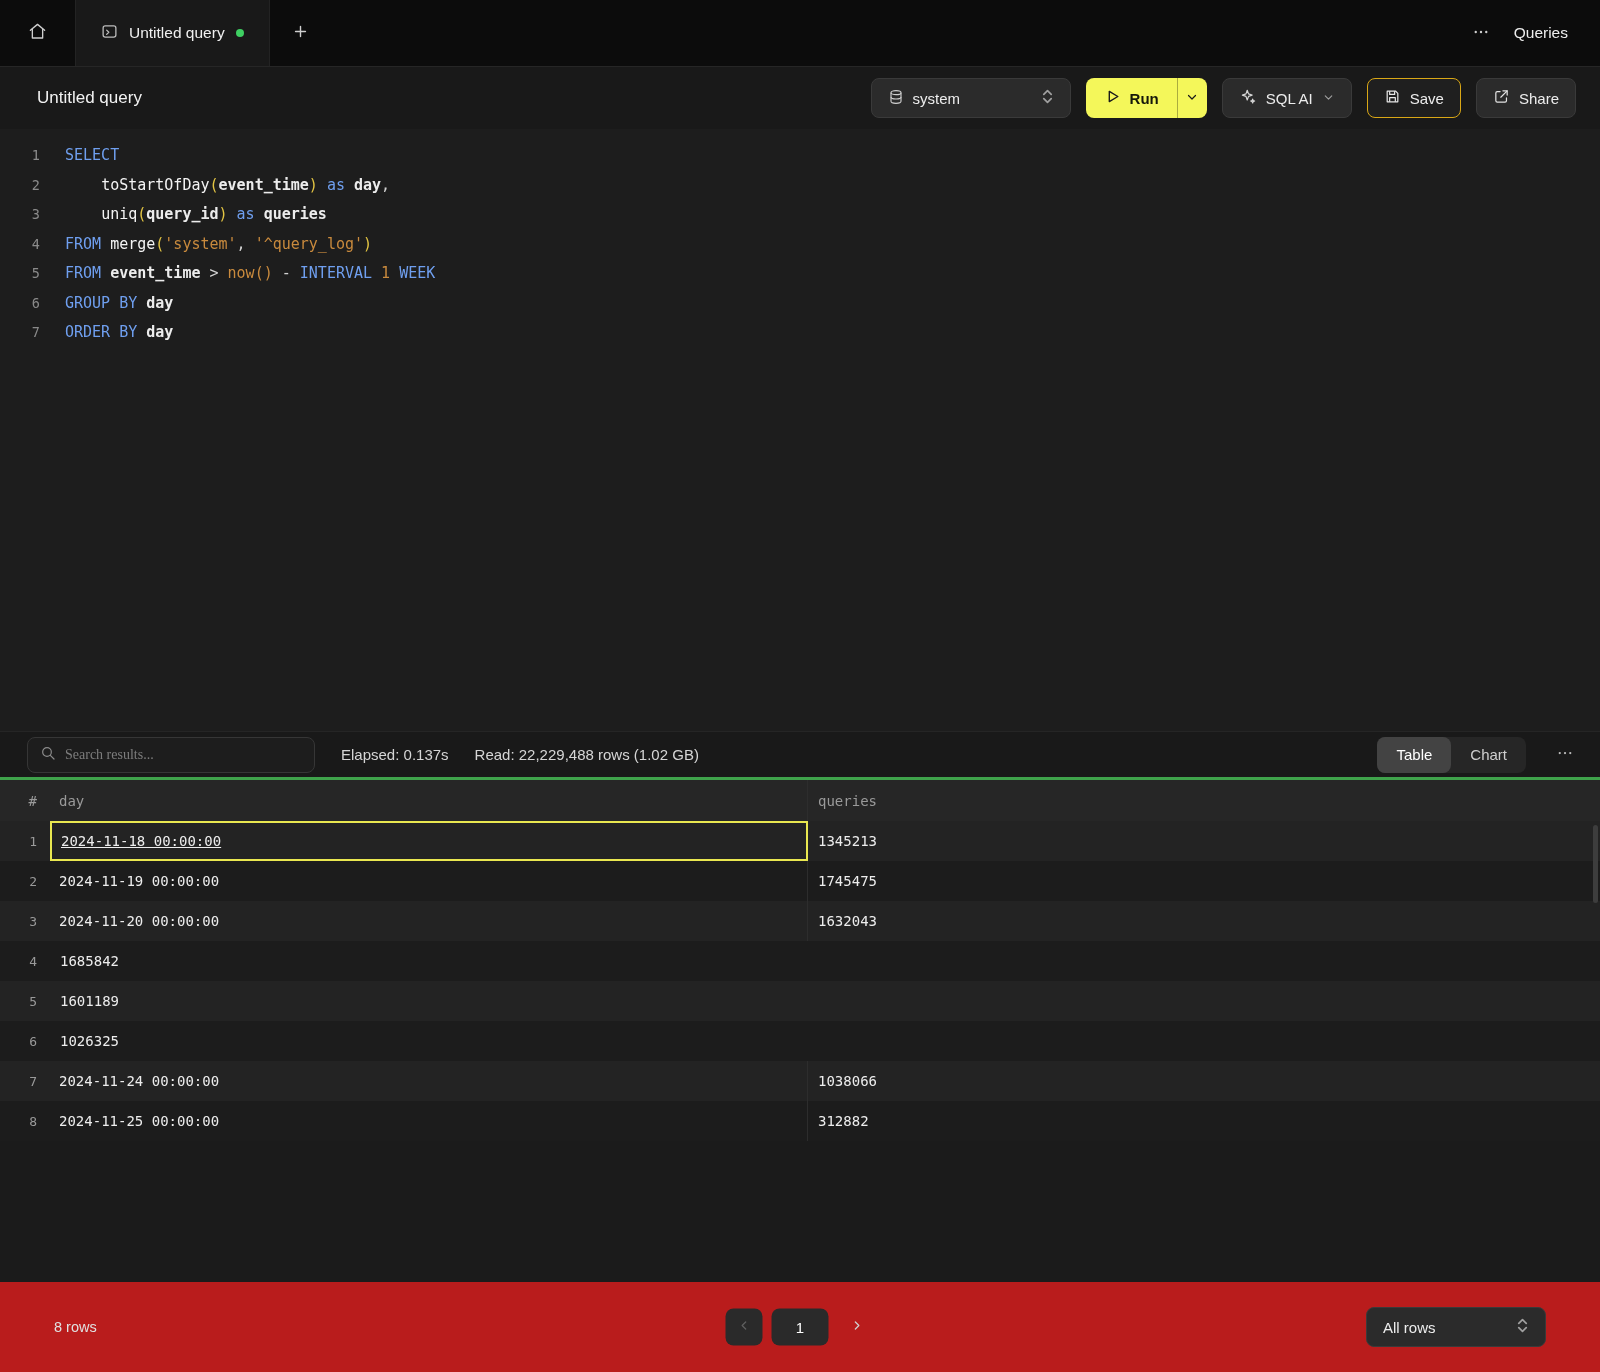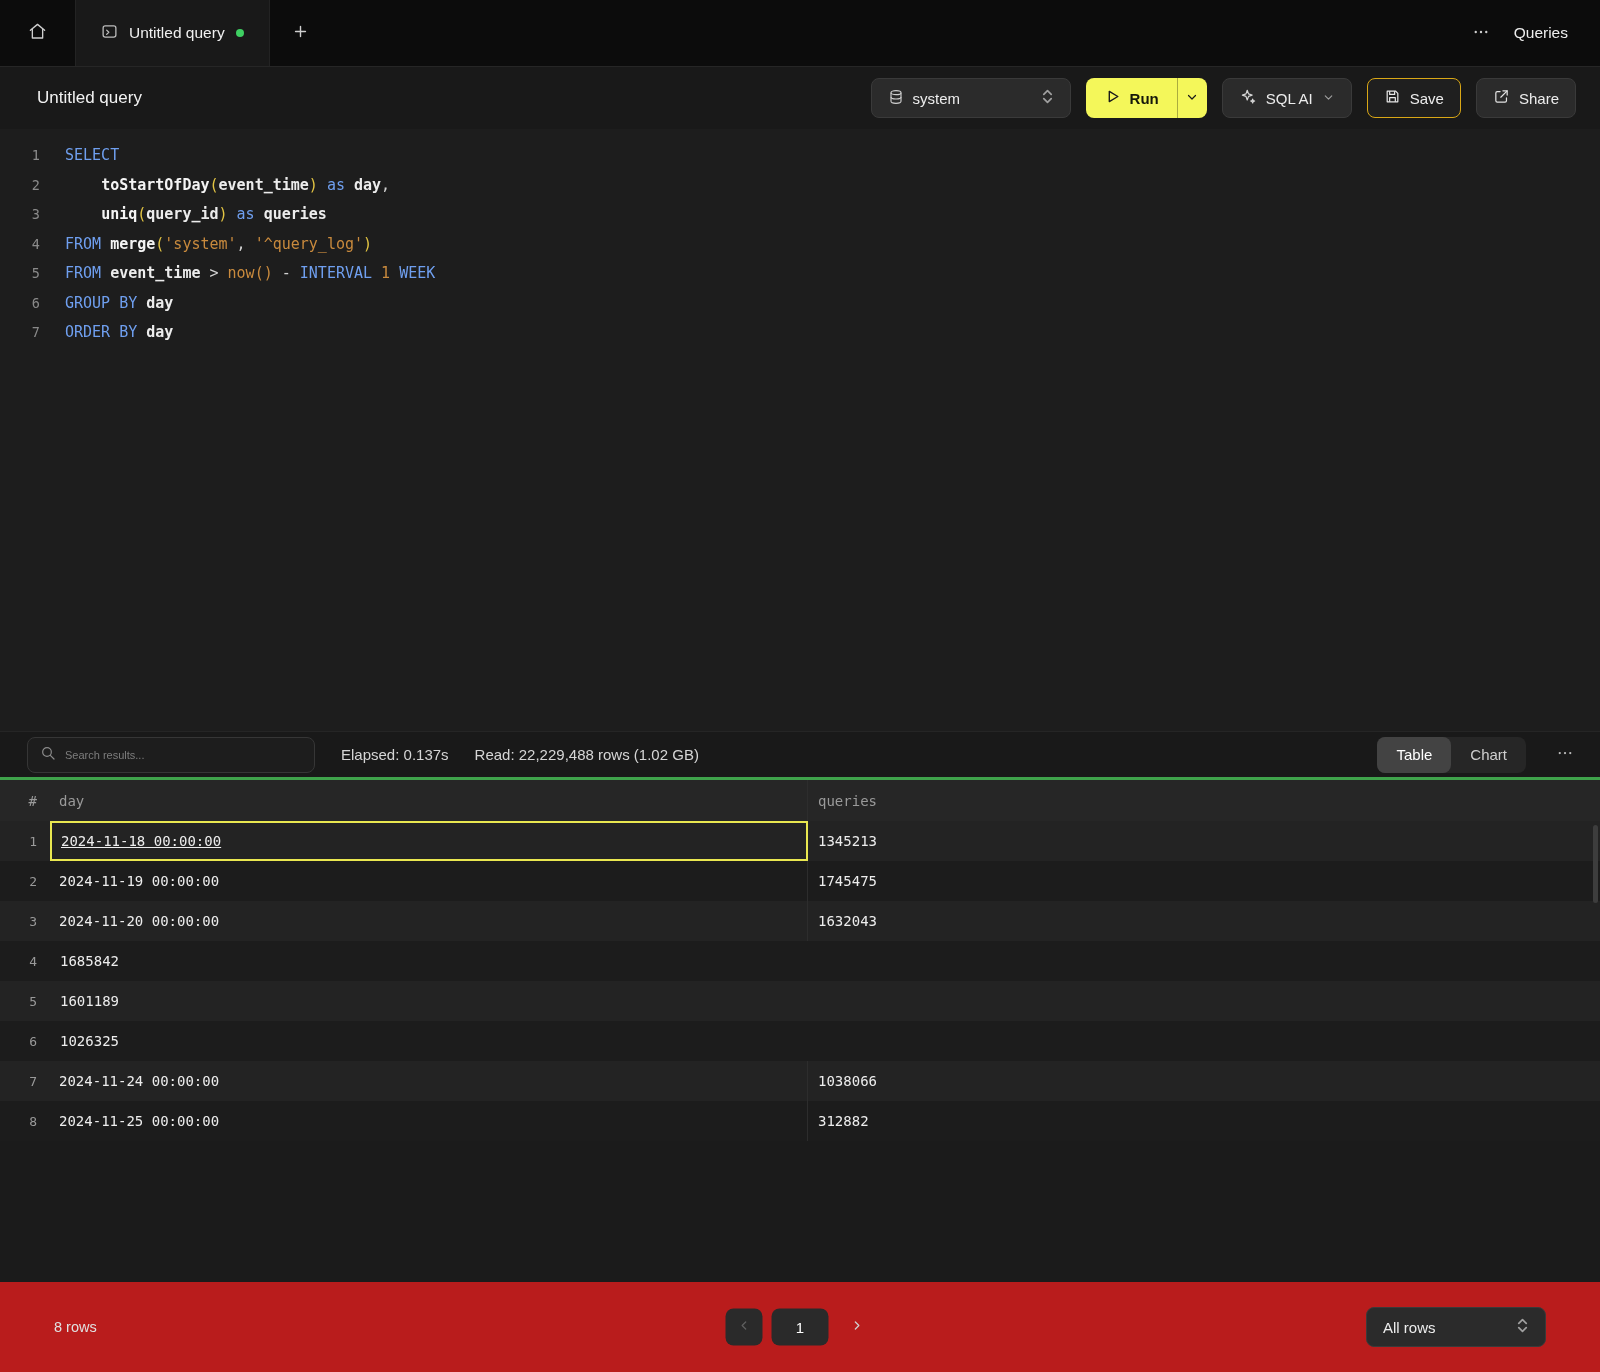--- a/index.html
+++ b/index.html
@@ -41,34 +41,34 @@
     border-left:1px solid rgba(0,0,0,.3); display:flex; align-items:center; justify-content:center; cursor:pointer; }
   .save-btn { background:#1f1f1f; border:1.5px solid var(--save-border,#d9a716); }
 
   
   .editor { height:602px; flex:0 0 auto; background:#1d1d1d; padding-top:12px;
     font-family:"DejaVu Sans Mono","Liberation Mono", monospace; font-size:15px; overflow:hidden; }
   .code-line { display:flex; line-height:29.5px; cursor:text; }
   .line-num { flex:0 0 52px; text-align:right; padding-right:12px; color:#8b8b8b; font-size:13.5px; }
   .line-code { white-space:pre; padding-left:13px; font-weight:500; color:#d8d8d8; }
   .tok-kw { color:var(--keyword-blue,#6f9fef); }
-  .tok-fn { color:#f4f4f4; font-weight:700; }
+  .tok-fn { color:#f4f4f4; font-weight:400; }
   .tok-pa { color:var(--paren-yellow,#e2c443); }
   .tok-str { color:var(--string-orange,#c98a3d); }
   .tok-num { color:var(--string-orange,#c98a3d); }
   .tok-id { color:#ececec; font-weight:700; }
   .tok-pl { color:#d2d2d2; }
 
   
   .results-bar { height:46px; flex:0 0 auto; display:flex; align-items:center; gap:26px;
     padding:0 22px 0 27px; background:#191919; border-top:1px solid #252525; }
   .search { width:288px; height:36px; flex:0 0 auto; border:1px solid #363636; border-radius:8px;
     display:flex; align-items:center; gap:9px; padding:0 12px; background:#1d1d1d; }
   .search input { background:transparent; border:none; outline:none; color:#e8e8e8;
-    font-size:11px; width:100%; font-family:Liberation Sans, sans-serif; }
+    font-size:14px; width:100%; font-family:Liberation Serif, serif; }
   .search input::placeholder { color:#7d7d7d; }
   .stat { font-size:15px; color:#d6d6d6; white-space:nowrap; }
   .seg { display:flex; align-items:center; background:#262626; border-radius:8px; height:36px; flex:0 0 auto; }
   .seg-btn { border:none; height:36px; padding:0 19px; font-size:15px; color:#cfcfcf;
     background:transparent; cursor:pointer; border-radius:8px; }
   .seg-btn.active { background:#434343; color:#ffffff; }
   .progress { height:3px; flex:0 0 auto; background:var(--progress-green,#3fa34b); }
 
   
   .table { flex:1 1 auto; background:#1b1b1b; overflow:hidden; position:relative; }

